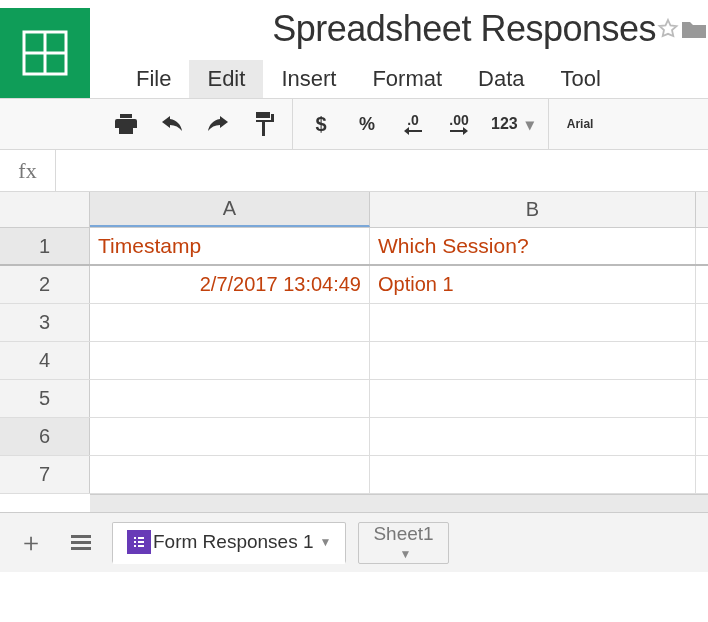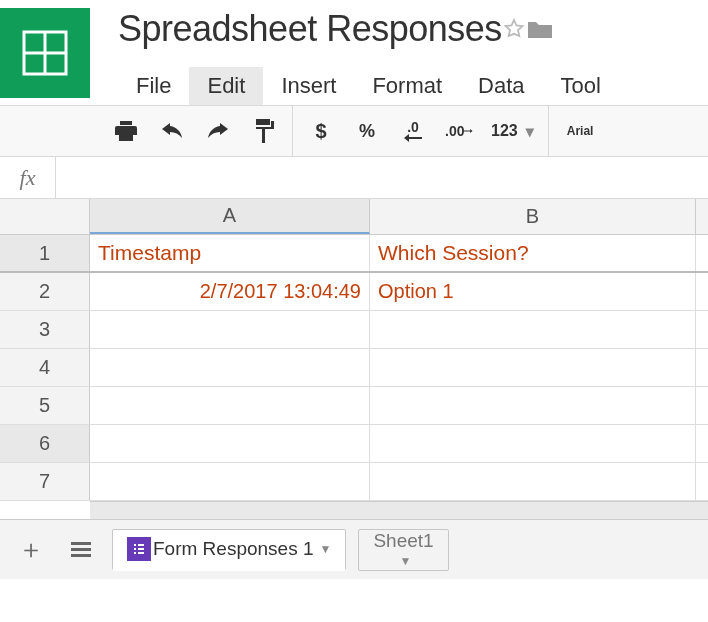--- a/index.html
+++ b/index.html
@@ -27,32 +27,33 @@
     justify-content: center;
     flex-shrink: 0;
   }
   .header-right {
     flex: 1;
     padding-left: 28px;
   }
   .title-row {
     display: flex;
     align-items: center;
+    justify-content: flex-end;
   }
   .doc-title {
     font-size: 36px;
     font-weight: 400;
     color: #333;
     letter-spacing: -0.5px;
   }
   .star-icon, .folder-icon { color: #bbb; }
   .menus {
     display: flex;
     gap: 0;
-    margin-top: 17px;
+    margin-top: 10px;
     font-size: 22px;
     color: #333;
   }
   .menu-item { padding: 6px 18px; cursor: default; }
   .menu-item.active { background: #e9e9e9; }
   
   .toolbar {
     display: flex;
     align-items: center;
     border-top: 1px solid #d9d9d9;
@@ -78,21 +79,20 @@
   .font-name { padding: 0 18px; font-size: 12px; font-weight: 700; }
   
   .formula-bar {
     display: flex;
     align-items: center;
     height: 42px;
     border-bottom: 1px solid #d9d9d9;
   }
   .fx-label {
     width: 56px;
-    font-style: italic;
     font-family: "Times New Roman", serif;
     color: #777;
     font-size: 22px;
     text-align: center;
     border-right: 1px solid #d9d9d9;
     height: 100%;
     display:flex;align-items:center;justify-content:center;
   }
   .formula-input {
     flex:1; border:none; outline:none; height:100%; padding:0 10px; font-size:16px;
@@ -248,21 +248,21 @@
   </div>
   <div class="tool-group">
     <div class="tool-btn" style="font-weight:700;font-size:20px;">$</div>
     <div class="tool-btn percent">%</div>
     <div class="tool-btn" style="flex-direction:column;font-weight:700;font-size:14px;line-height:1;">
       <span>.0</span>
       <svg width="18" height="8" viewBox="0 0 18 8">
           <path fill="#333" d="M0 4l5-4v3h13v2H5v3z"></path>
         </svg>
     </div>
-    <div class="tool-btn" style="flex-direction:row;font-weight:700;font-size:14px;line-height:1;">
+    <div class="tool-btn" style="flex-direction:column;font-weight:700;font-size:14px;line-height:1;">
       <span>.00</span>
       <svg width="18" height="8" viewBox="0 0 18 8">
           <path fill="#333" d="M18 4l-5 4V5H0V3h13V0z"></path>
         </svg>
     </div>
     <div class="btn-123">
       <span>123</span>
       <span style="color:#888;">▾</span>
     </div>
   </div>

